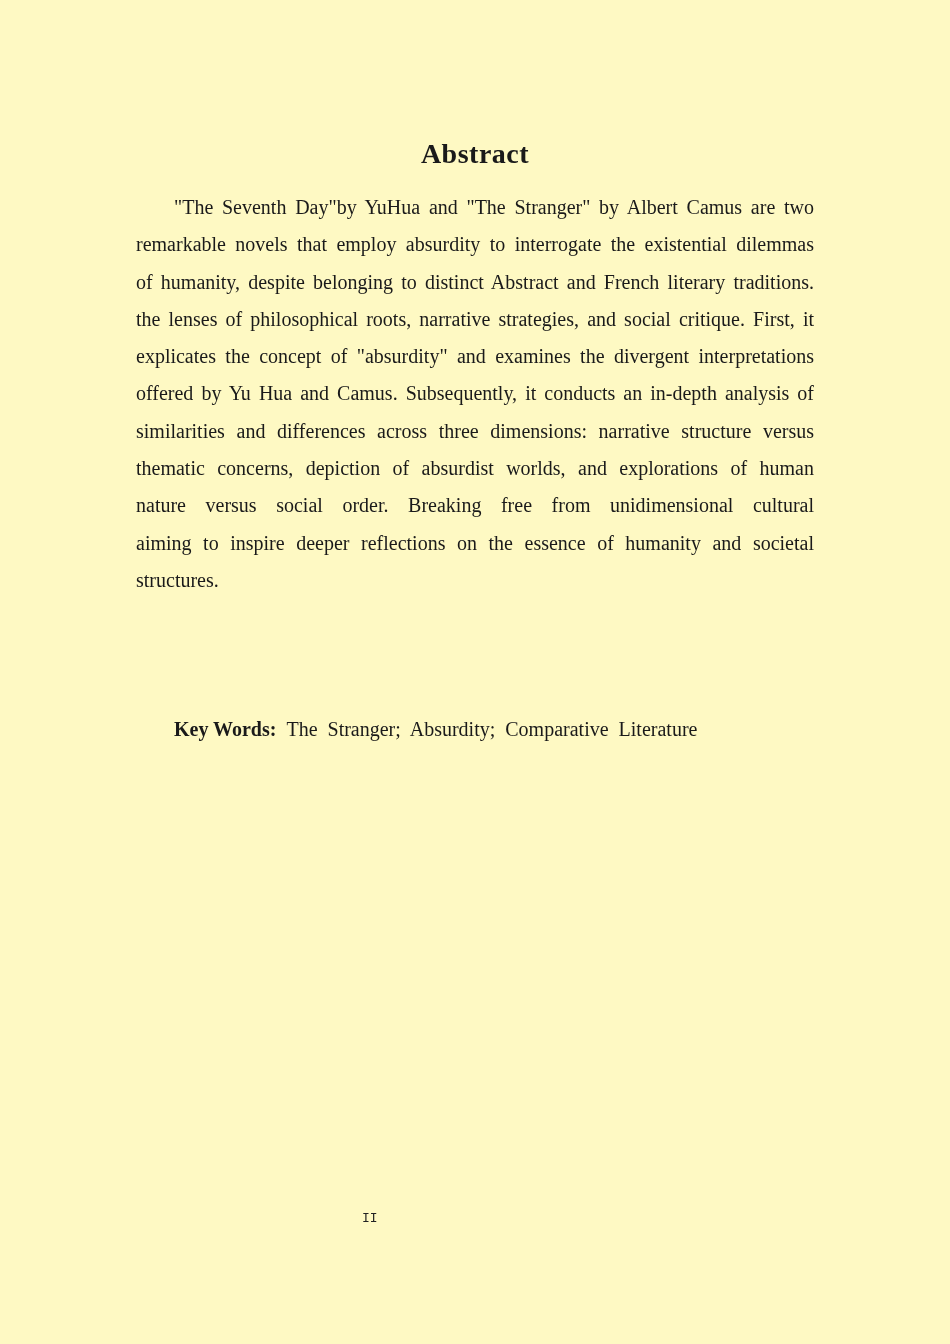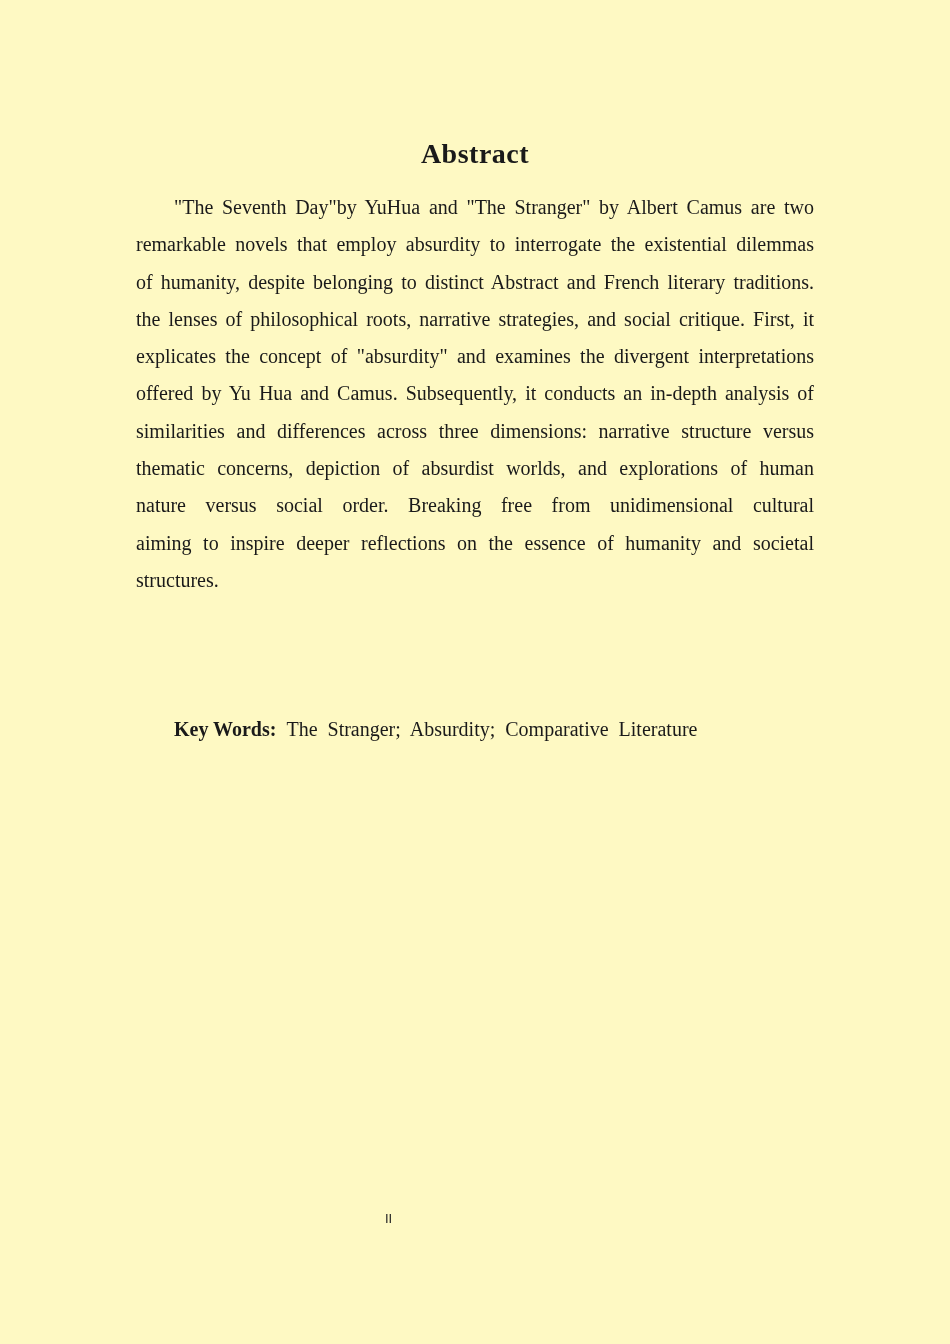--- a/index.html
+++ b/index.html
@@ -59,23 +59,23 @@
   }
   .kw-label {
     font-weight: bold;
   }
   .kw-text {
     margin-left: 10px;
     word-spacing: 5px;
   }
   .page-number {
     position: absolute;
-    left: 385px;
+    left: 362px;
     top: 1211px;
-    font-family: Liberation Sans, sans-serif;
+    font-family: Liberation Mono, monospace;
     font-size: 13px;
     color: #222222;
   }
 </style>
 </head>
 <body>
 
 <div class="page">
   <h1 class="title">Abstract</h1>
 

